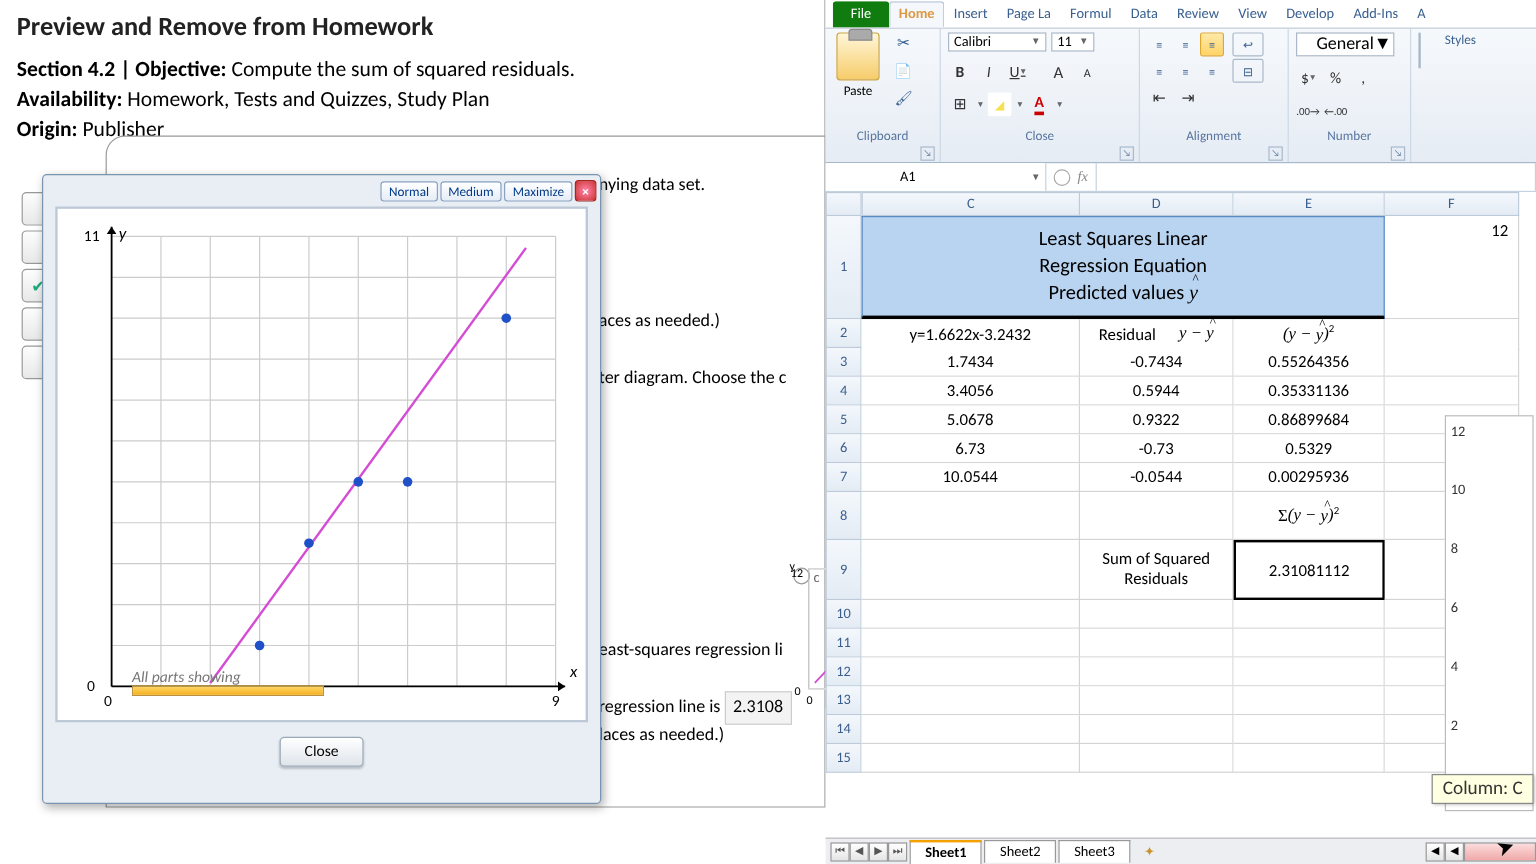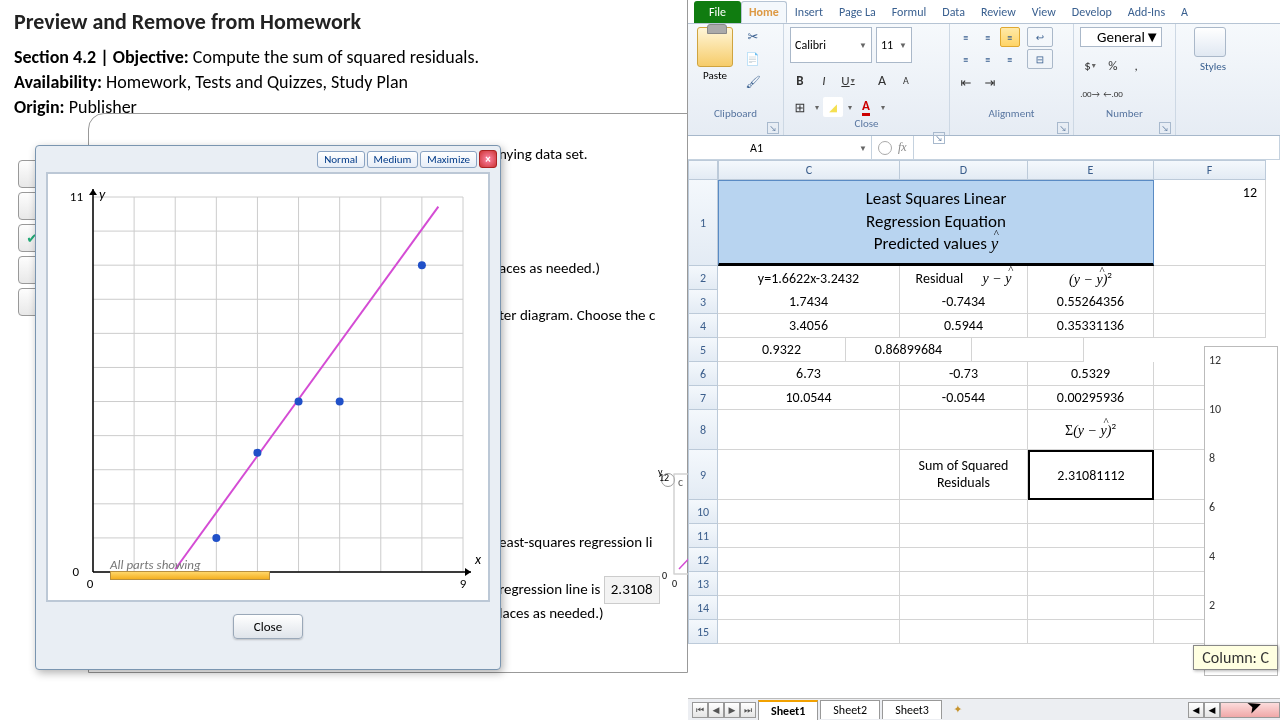--- a/index.html
+++ b/index.html
@@ -56,41 +56,41 @@
 .paste-big { width:42px; display:flex; flex-direction:column; align-items:center; gap:2px; }
 .paste-icon { width:36px; height:40px; background: linear-gradient(#fff6d8,#f6cc6a); border:1px solid #cfa43f; border-radius:3px; position:relative;}
 .paste-icon::before { content:""; position:absolute; top:-4px; left:9px; width:18px; height:8px; background:#aaa; border-radius:3px 3px 0 0; border:1px solid #888; }
 .mini-stack { display:flex; flex-direction:column; gap:5px; margin-left:2px;}
 .mini-iconbtn { width:22px; height:18px; display:flex; align-items:center; justify-content:center; color:#3a6090; font-size:13px; }
 .scissors::before{content:"✂";}
 .copy2::before{content:"📄"; font-size:12px;}
 .brush::before{content:"🖌"; font-size:12px;}
 
 .font-combo { display:flex; gap:4px; }
-.combo { background:#fff; border:1px solid #aab8c9; height:36px; display:flex; align-items:center; padding:0 4px; font-size:12px; }
+.combo { background:#fff; border:1px solid #aab8c9; height:16px; display:flex; align-items:center; padding:0 4px; font-size:12px; }
 .combo.font { width:82px; } .combo.size { width:36px; }
 .combo .dd { margin-left:auto; font-size:8px; color:#666; }
 .font-row { display:flex; gap:4px; margin-top:3px; align-items:center; }
 .ibtn { width:20px; height:20px; display:flex; align-items:center; justify-content:center; font-size:13px; color:#333; border:1px solid transparent; border-radius:2px; cursor:pointer; }
 .bold{font-weight:bold;} .italic{font-style:italic;} .underline{text-decoration:underline;}
 .bigA{font-size:14px;} .smallA{font-size:10px;}
 .border-btn::before{content:"⊞";}
 .fillc{background:linear-gradient(#fff,#fff);} .fillc::before{content:"◢"; color:#f5e050; font-size:10px;}
 .fontc::before{content:"A"; color:#c00; font-weight:bold; border-bottom:3px solid #c00;}
 .ddsm{font-size:8px; color:#666; margin-left:1px;}
 
 .align-grid{display:grid; grid-template-columns:repeat(3,20px); grid-template-rows:repeat(2,20px); gap:2px;}
 .align-grid .ibtn{font-size:10px; color:#3a6090;}
 .align-extra{display:flex; flex-direction:column; gap:2px; margin-left:3px;}
 .wrap-btn, .merge-btn{width:26px;height:20px;display:flex;align-items:center;justify-content:center;border:1px solid #aab8c9;border-radius:2px;font-size:10px;color:#3a6090;}
 .merge-active{background:linear-gradient(#ffe9a8,#ffd466); border-color:#e0a830;}
 
 .num-combo{background:#fff;border:1px solid #aab8c9;height:20px;width:82px;display:flex;align-items:center;padding:0 16px;font-size:15px;}
 .num-row{display:flex;gap:3px;margin-top:4px;}
-.styles-btn{width:44px;display:flex;flex-direction:column;align-items:flex-end;font-size:11px;color:#3a6090;}
+.styles-btn{width:44px;display:flex;flex-direction:row;align-items:flex-start;font-size:11px;color:#3a6090;gap:20px;}
 .styles-icon{width:32px;height:30px;background:linear-gradient(#fff,#e0e8f2);border:1px solid #aab8c9;border-radius:3px;margin-bottom:3px;}
 
 
 .fx-row { height:24px; display:flex; align-items:center; border-bottom:1px solid #c5d2df; }
 .namebox { width:184px; border-right:1px solid #c5d2df; display:flex; align-items:center; padding-left:62px; height:100%; background:#fff; position:relative;}
 .namebox .dd{position:absolute; right:4px; font-size:8px; color:#666;}
 .fx-ctrls{display:flex;align-items:center;padding:0 6px;gap:6px;color:#888;font-size:12px;}
 .fx-ctrls .circ{width:14px;height:14px;border:1px solid #aaa;border-radius:50%;}
 .fx-lbl{font-style:italic;font-family:'Times New Roman',serif;}
 .formula-input{flex:1;height:100%;border:1px solid #c5d2df;border-top:none;border-bottom:none;}
@@ -416,20 +416,21 @@
         </div>
         <div class="row">
           <div class="rowhead">4</div>
   <div class="cell c-C">3.4056</div>
   <div class="cell c-D">0.5944</div>
   <div class="cell c-E">0.35331136</div>
   <div class="cell c-F"></div>
         </div>
         <div class="row">
           <div class="rowhead">5</div>
+  <div class="cell c-C">5.0678</div>
   <div class="cell c-D">0.9322</div>
   <div class="cell c-E">0.86899684</div>
   <div class="cell c-F"></div>
         </div>
         <div class="row">
           <div class="rowhead">6</div>
   <div class="cell c-C">6.73</div>
   <div class="cell c-D">-0.73</div>
   <div class="cell c-E">0.5329</div>
   <div class="cell c-F"></div>

